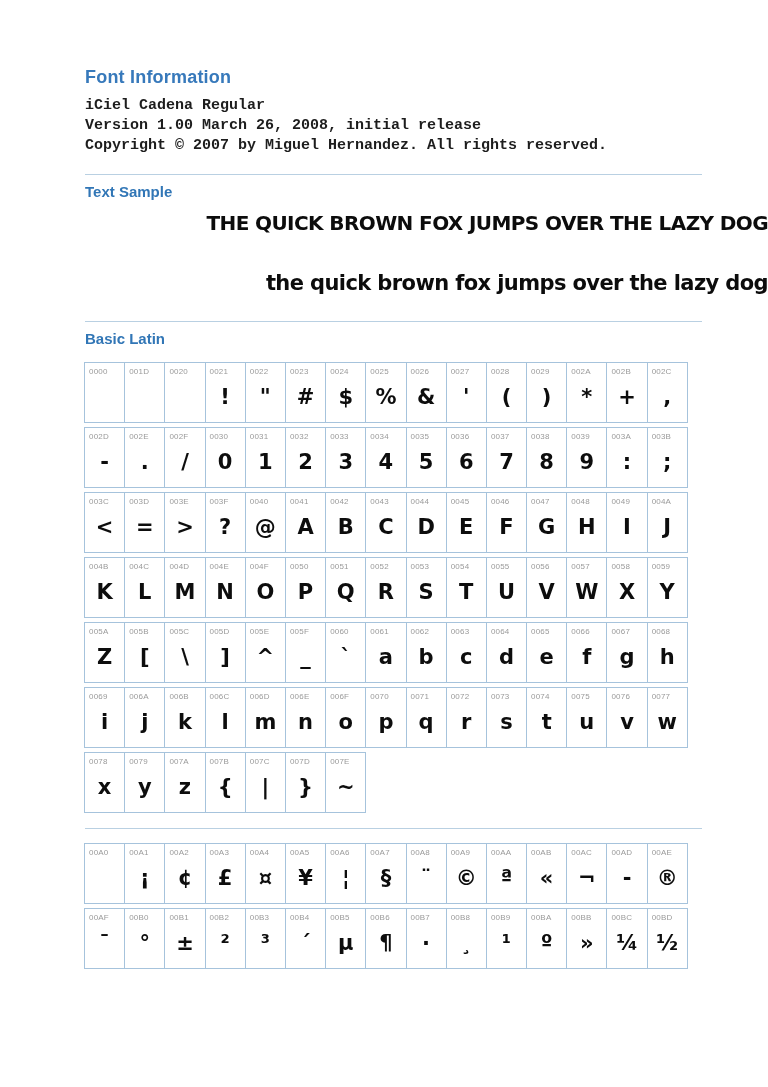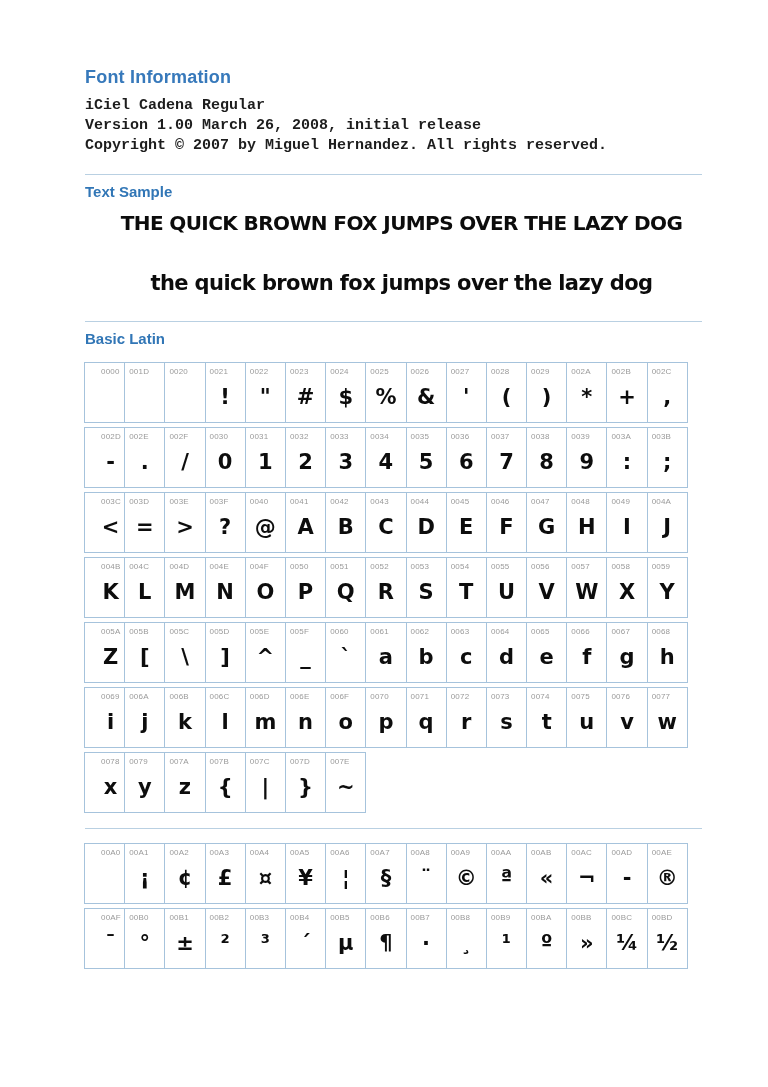--- a/index.html
+++ b/index.html
@@ -16,33 +16,33 @@
   .rule { height:1px; background:#b9d0e2; width:617px; margin-left:85px; }
   .rule-1 { margin-top:18px; }
   .rule-2 { margin-top:26px; }
   .rule-3 { margin-top:15px; }
 
   .section-label { font-size:15px; font-weight:bold; color:#3176b6; margin-left:85px; }
   .label-sample { margin-top:8px; }
   .label-basic { margin-top:8px; }
   .label-latin1 { margin-top:7px; }
 
-  .sample-wrap { width:768px; text-align:center; padding-left:35px; }
+  .sample-wrap { width:768px; text-align:right; padding-left:35px; }
   .sample-upper { margin-top:11px; font-size:20px; font-weight:bold; color:#0c0c0c;
     font-family:"DejaVu Sans", sans-serif; letter-spacing:-0.6px; }
   .sample-lower { margin-top:36px; font-size:21px; font-weight:bold; color:#0c0c0c;
     font-family:"DejaVu Sans", sans-serif; letter-spacing:-0.6px; }
 
   .glyph-table { margin-left:84px; }
   .table-basic { margin-top:15px; }
   .table-latin1 { margin-top:14px; }
   .glyph-row { display:flex; margin-bottom:4px; }
   .glyph-cell { width:41.2px; height:61px; border:1px solid #a6c3dc; margin-left:-1px;
     display:flex; flex-direction:column; background:#fff; }
-  .glyph-cell:first-child { margin-left:0;padding-left:12px; }
+  .glyph-cell:first-child { margin-left:0; }
   .cell-code { font-size:8px; color:#9a9a9a; padding:4px 0 0 4px; letter-spacing:0.2px;
     font-family:"Liberation Sans", sans-serif; }
   .cell-glyph { flex:1; display:flex; align-items:center; justify-content:center;
     font-weight:bold; font-size:21px; color:#0d0d0d; padding-bottom:5px;
     font-family:"DejaVu Sans", sans-serif; }
 </style>
 </head>
 <body>
 
 <div class="page">

